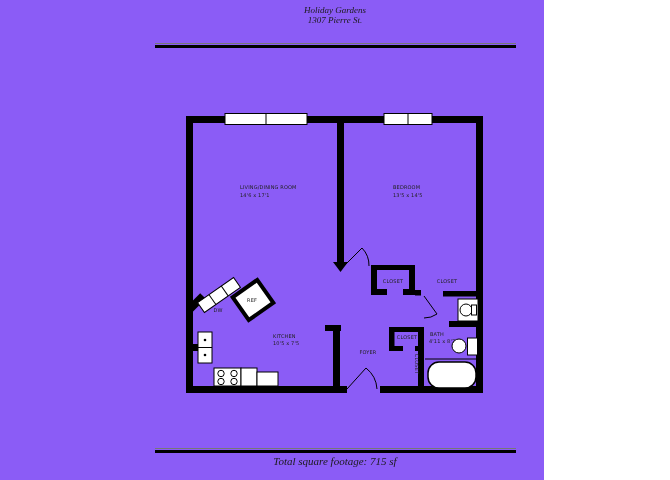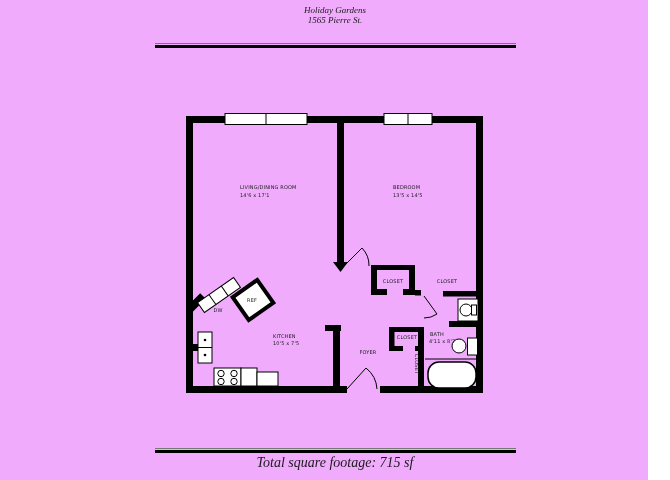--- a/index.html
+++ b/index.html
@@ -1,36 +1,36 @@
 <!DOCTYPE html>
 <html><head>
 <meta charset="utf-8">
 <style>
   html,body{margin:0;padding:0;background:#fff;}
-  .page{position:relative;width:648px;height:480px;background:#f0abfc;overflow:hidden;
+  .page{position:relative;width:544px;height:480px;background:#8b5cf6;overflow:hidden;
         font-family:"Liberation Serif", serif;}
   .header{position:absolute;top:6px;left:0;width:670px;text-align:center;
           font-style:italic;font-size:9px;line-height:9.5px;color:#1a1a1a;}
   .rule{position:absolute;left:155px;width:361px;height:1px;
         border-top:1px solid #777;border-bottom:3px solid #000;}
   .rule-top{top:43px;}
   .rule-bottom{top:448px;}
   .footer{position:absolute;top:455px;left:0;width:670px;text-align:center;
-          font-style:italic;font-size:14px;color:#1a1a1a;}
+          font-style:italic;font-size:11px;color:#1a1a1a;}
   svg.plan{position:absolute;left:0;top:0;}
   svg .lbl{fill:#222;font-family:"DejaVu Sans", sans-serif;font-size:5px;letter-spacing:0.15px;}
 </style>
 </head>
 <body>
 
 <div class="page">
 
   <div class="header">
     <div>Holiday Gardens</div>
-    <div>1565 Pierre St.</div>
+    <div>1307 Pierre St.</div>
   </div>
 
   <div class="rule rule-top"></div>
 
   <svg class="plan" width="670" height="480" viewBox="0 0 670 480">
 
     <g fill="#000" stroke="none">
       <rect x="186" y="116" width="297" height="7"></rect>
       <rect x="186" y="116" width="7" height="277"></rect>
       <rect x="476" y="116" width="7" height="277"></rect>

